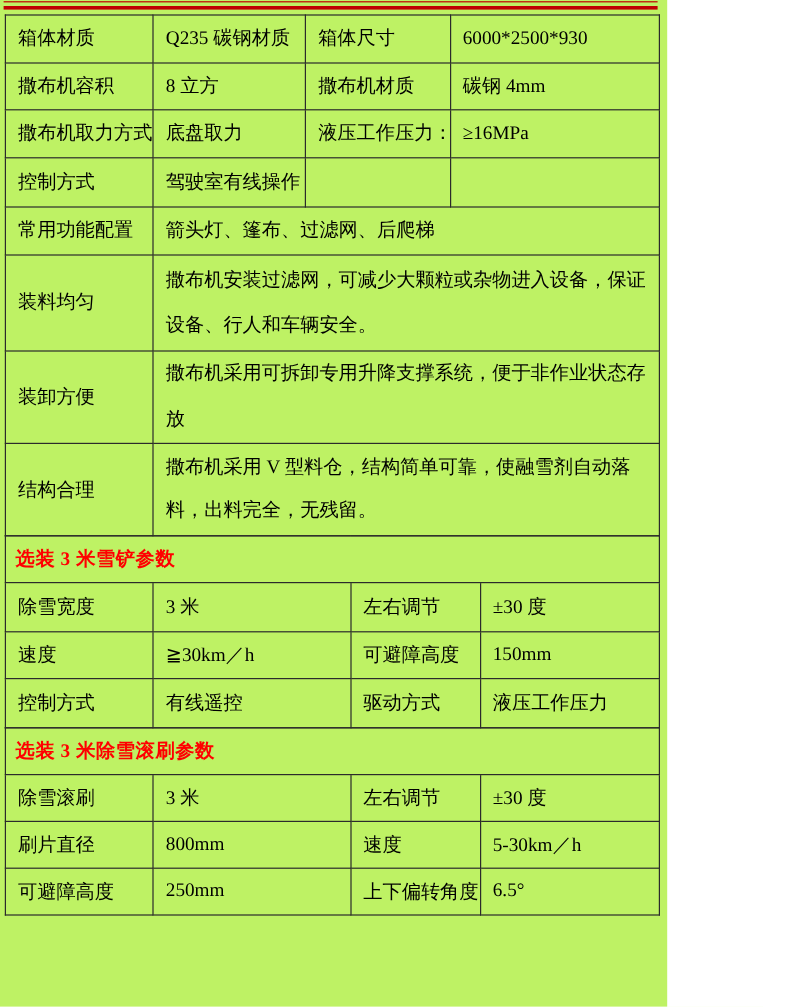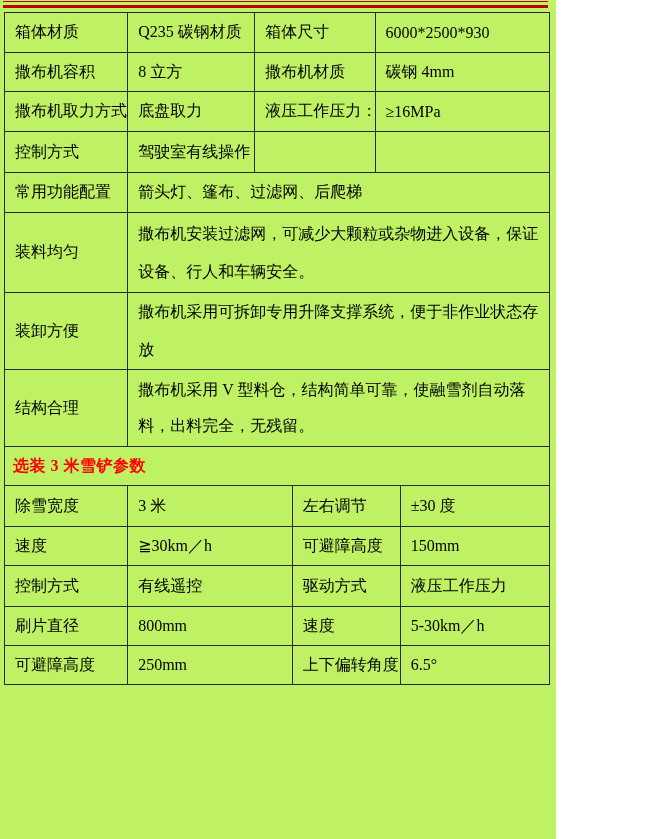--- a/index.html
+++ b/index.html
@@ -148,20 +148,29 @@
     </table>
 
     <table>
       <colgroup class="cols-b">
           <col>
           <col>
           <col>
           <col>
         </colgroup>
       <tbody>
+        <tr class="section-title">
+          <td colspan="4">选装 3 米除雪滚刷参数</td>
+        </tr>
+        <tr class="h38">
+          <td>除雪滚刷</td>
+          <td>3 米</td>
+          <td>左右调节</td>
+          <td>±30 度</td>
+        </tr>
         <tr class="h38">
           <td>刷片直径</td>
           <td>800mm</td>
           <td>速度</td>
           <td>5-30km／h</td>
         </tr>
         <tr class="h38">
           <td>可避障高度</td>
           <td>250mm</td>
           <td>上下偏转角度</td>

